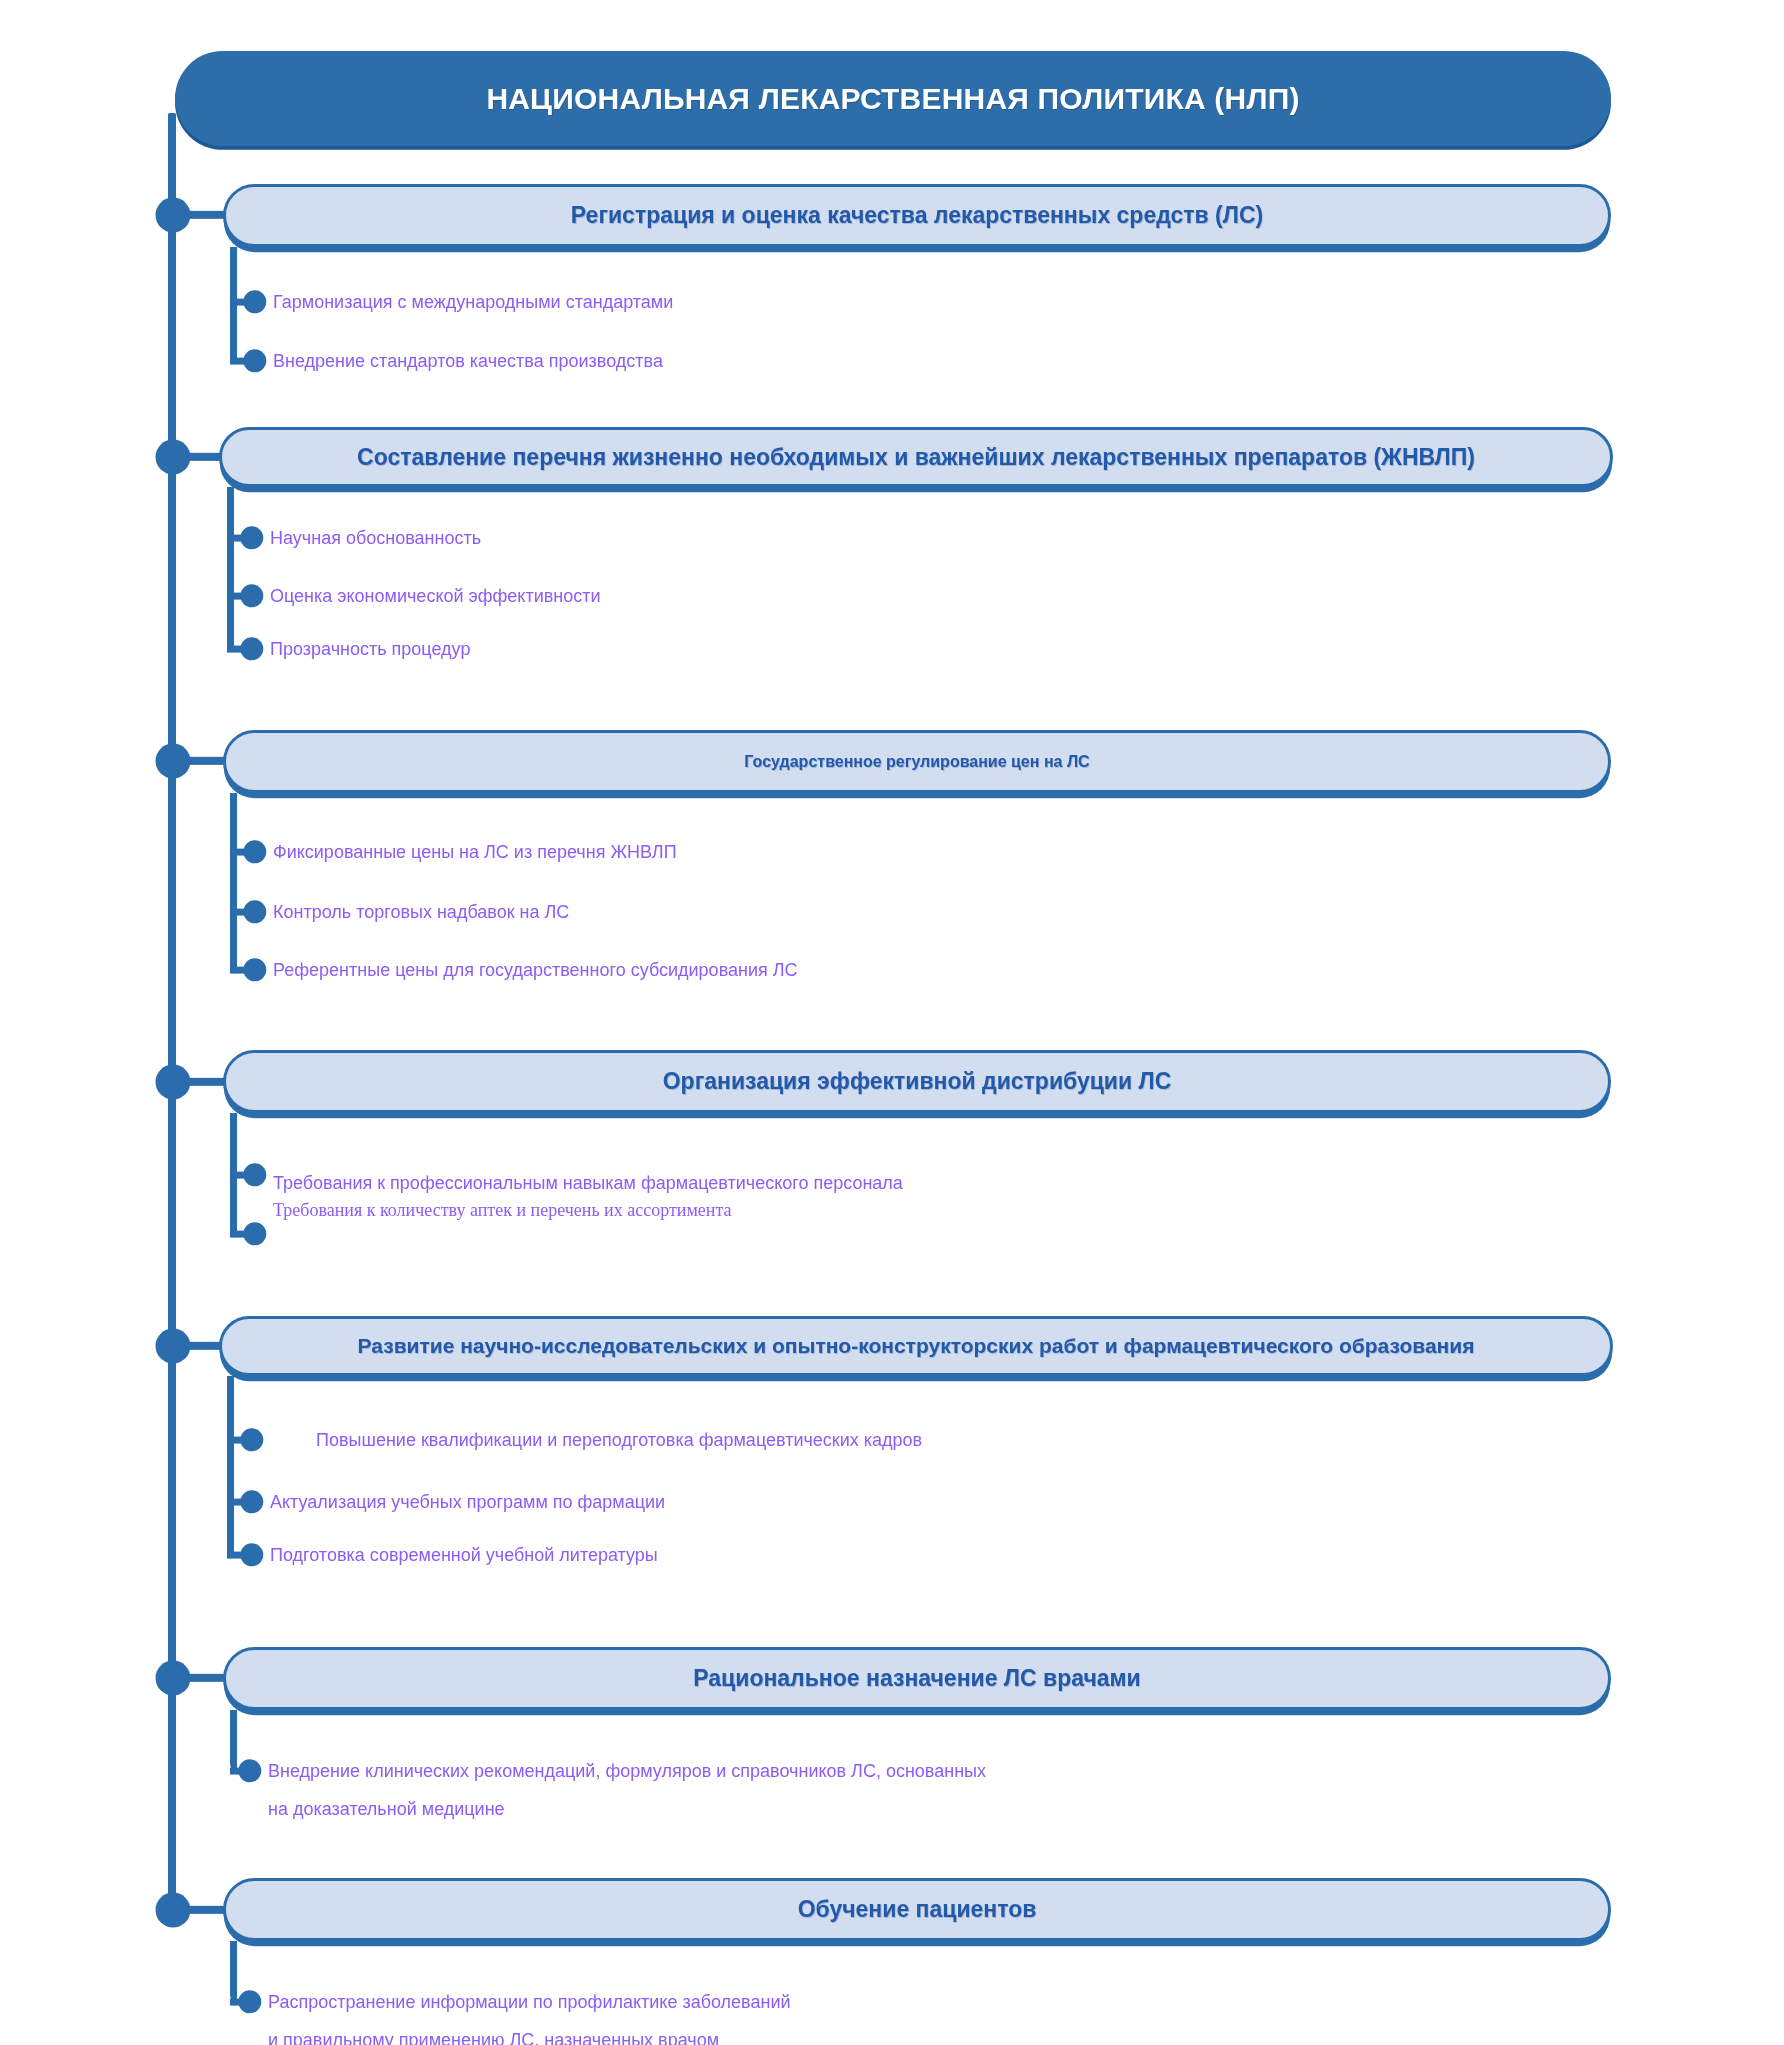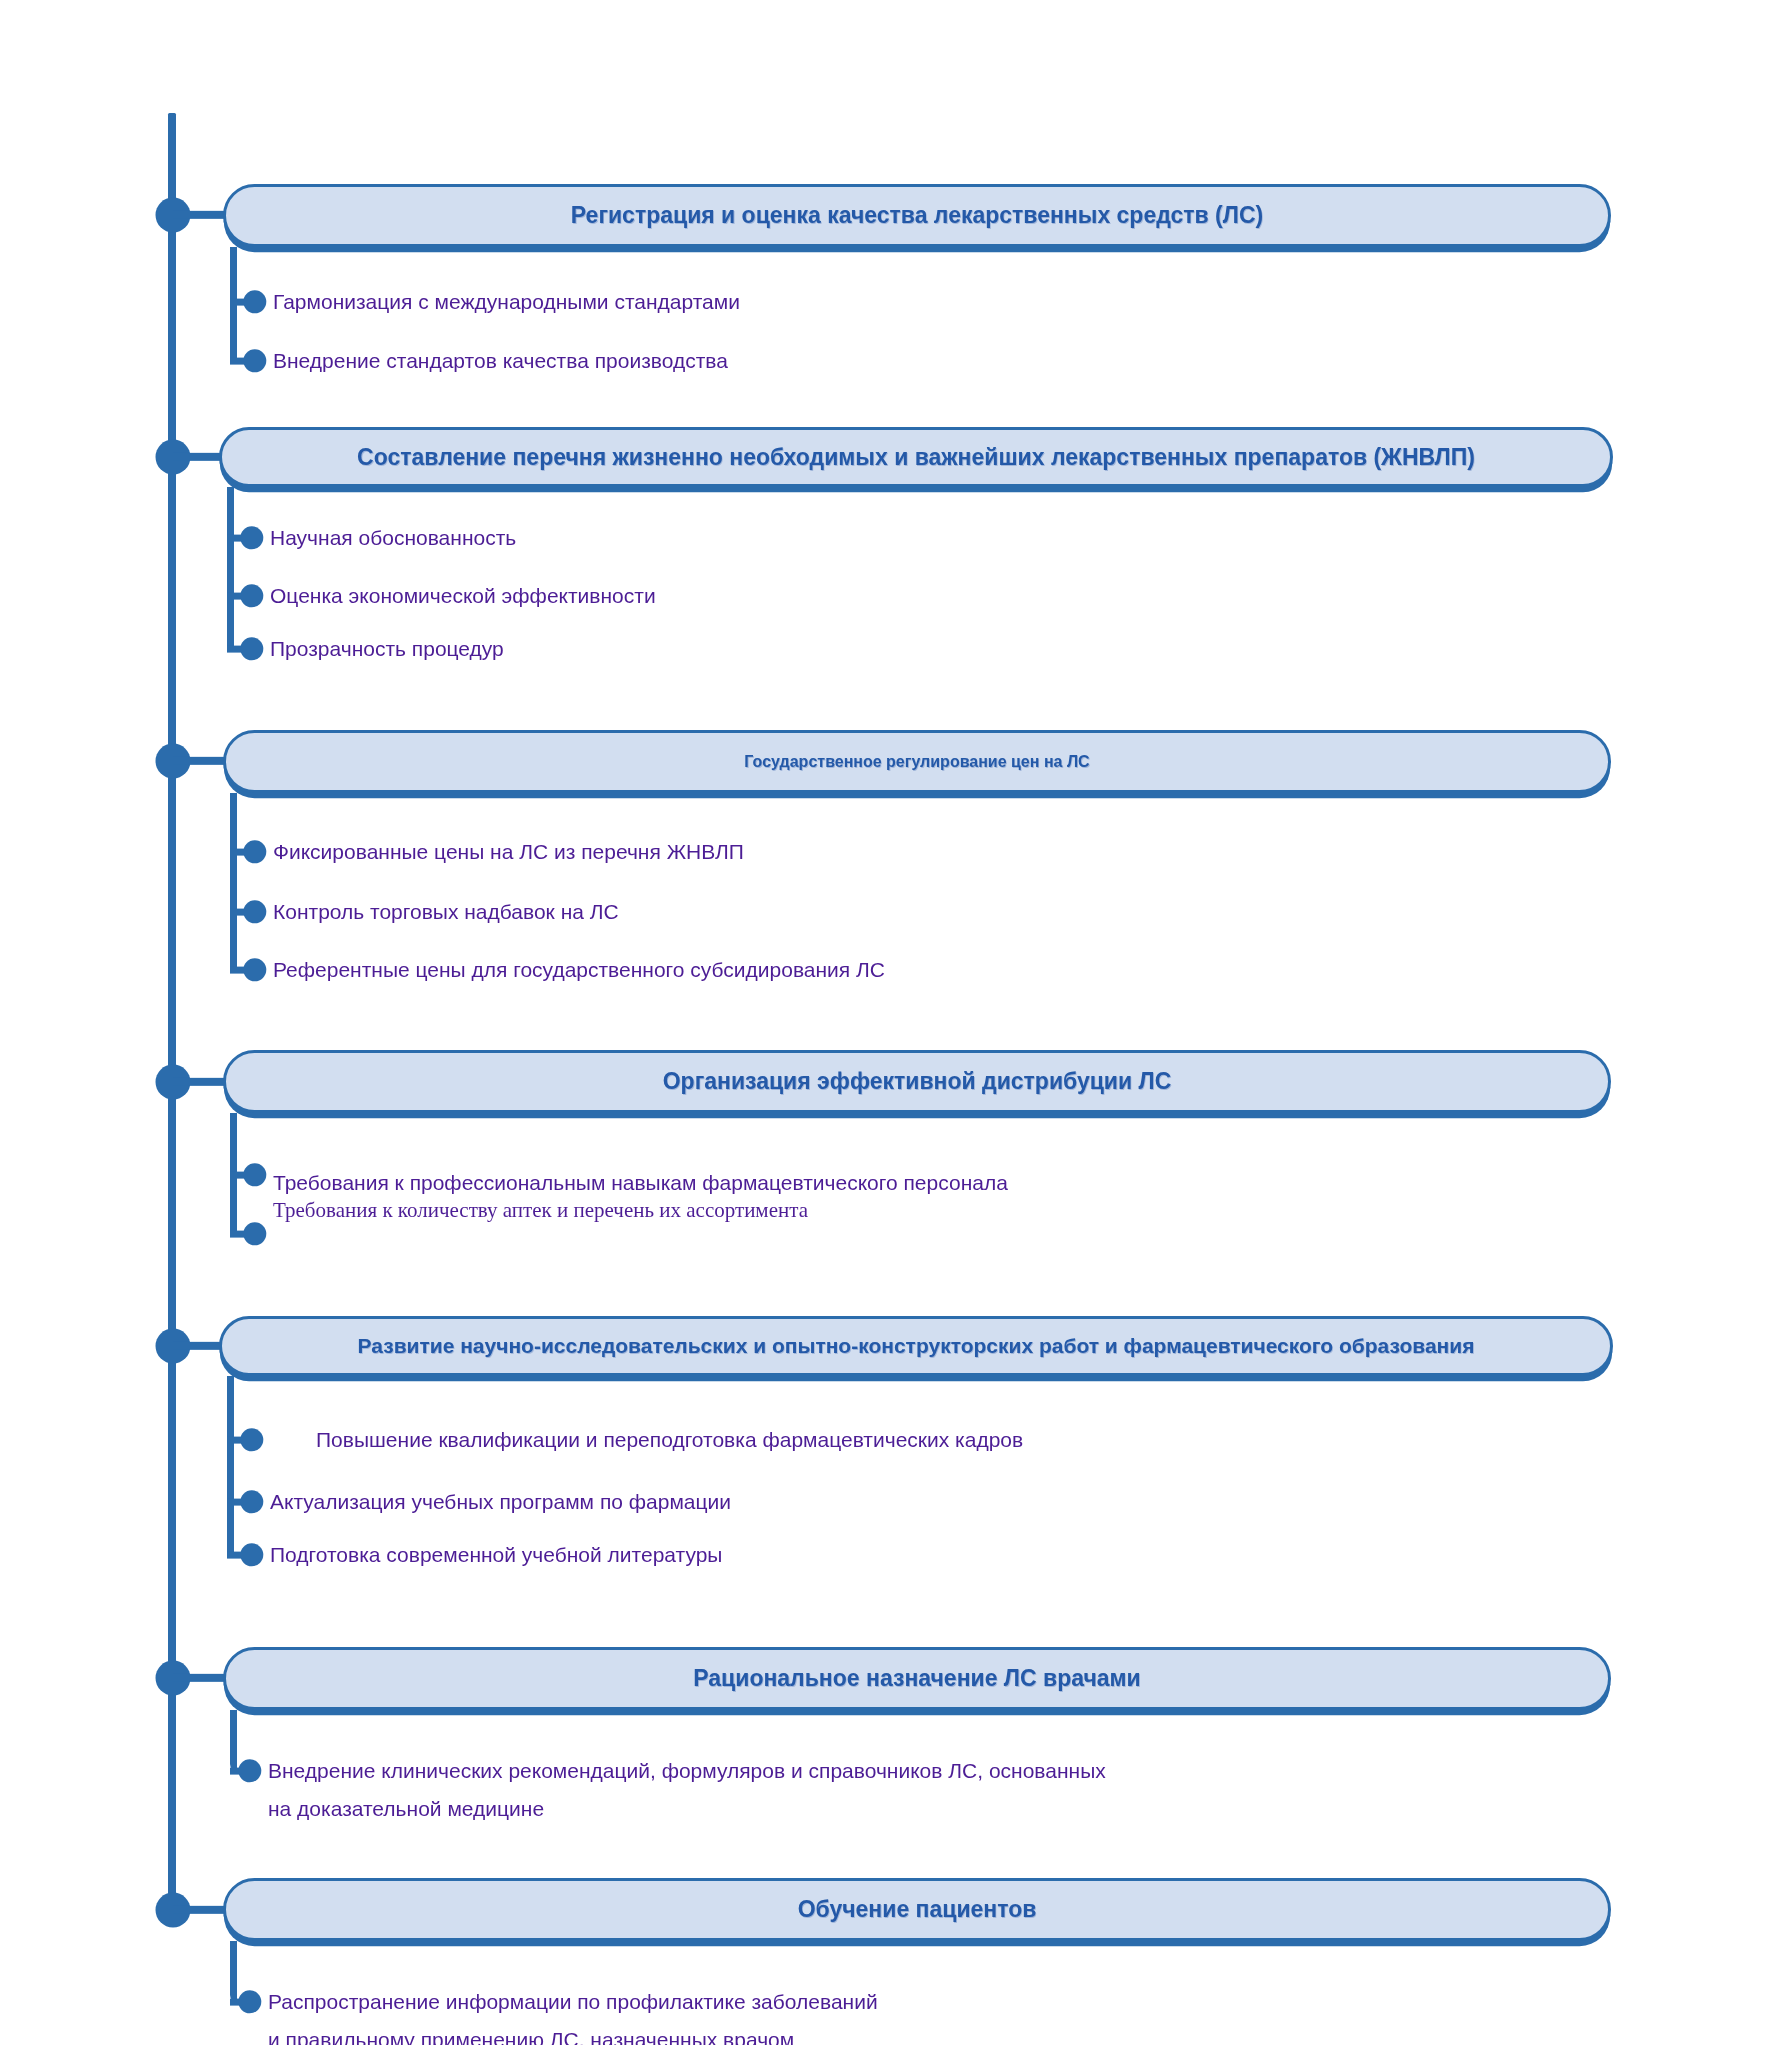--- a/index.html
+++ b/index.html
@@ -111,35 +111,38 @@
   .bullet-dot{
     position:absolute;
     width:23.4px;
     height:23.4px;
     border-radius:50%;
     background:#2B6CAC;
     transform:translate(-50%,-50%);
   }
   .bullet-text{
     position:absolute;
-    color:#4c1d95;
-    font-size:21px;
+    color:#8b5cf6;
+    font-size:18px;
     line-height:38px;
     white-space:pre-line;
     transform:translateY(-50%);
   }
   .bullet-text.two-line{
     transform:translateY(-25%);
   }
 </style>
 </head>
 <body>
 
 <div id="diagram">
 
+  <div class="root-banner">
+    <span class="root-title">НАЦИОНАЛЬНАЯ ЛЕКАРСТВЕННАЯ ПОЛИТИКА (НЛП)</span>
+  </div>
 
   <div class="trunk"></div>
 
   <div id="sections-layer">
       <div class="node-dot" style="left: 173px; top: 215px;"></div>
       <div class="node-arm" style="left: 173px; top: 215px; width: 61px;"></div>
       <div class="pill" style="left: 223px; top: 184px; width: 1388px; height: 63px;">
         <span class="pill-label" style="font-size: 23px;">Регистрация и оценка качества лекарственных средств (ЛС)</span>
       </div>
       <div class="sub-spine" style="left: 230px; top: 247px; height: 114px;"></div>

